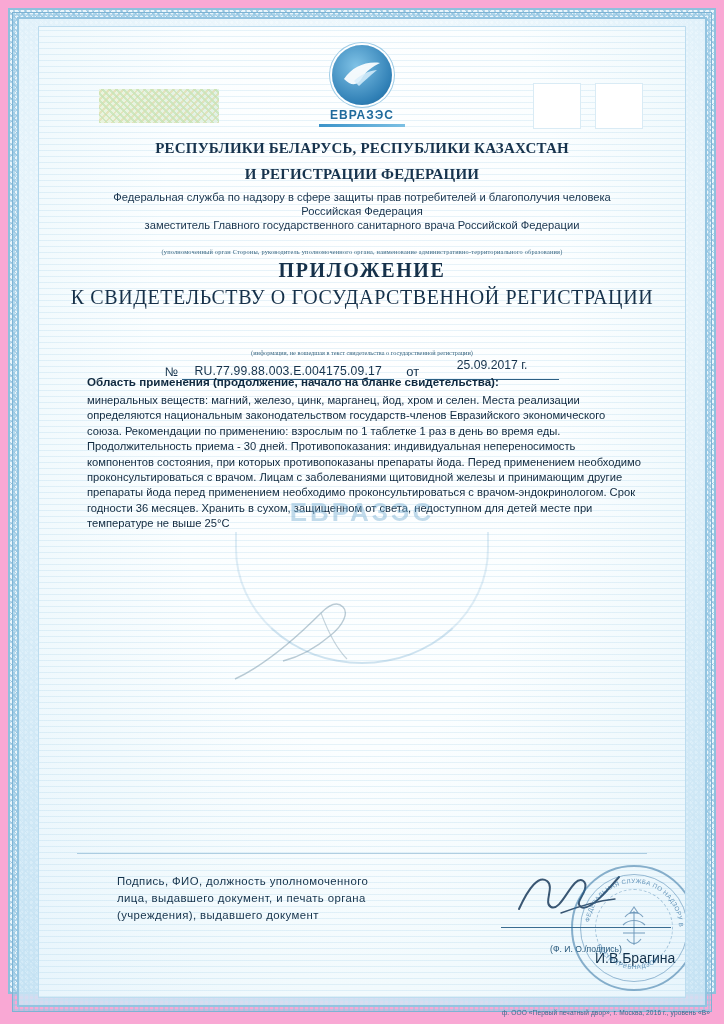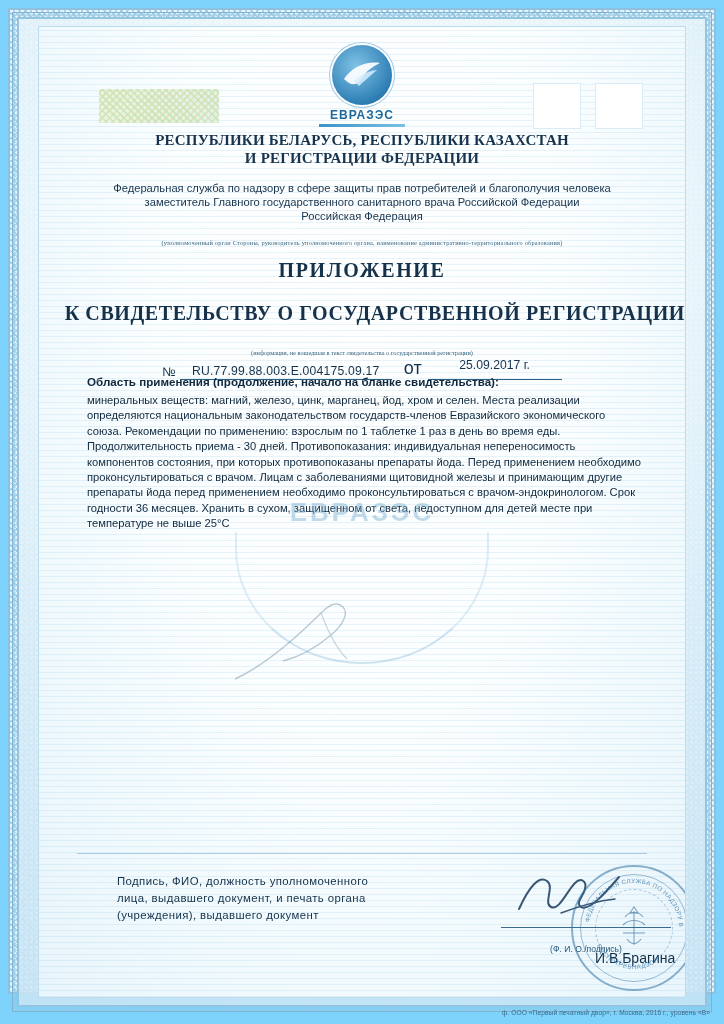--- a/index.html
+++ b/index.html
@@ -12,21 +12,21 @@
     height: 1024px;
     font-family: "Liberation Serif", serif;
     color: #1b3a57;
     overflow: hidden;
   }
 
   .page {
     position: relative;
     width: 724px;
     height: 1024px;
-    background: #7dd3fc;
+    background: #f9a8d4;
   }
 
   
   .border-outer {
     position: absolute;
     left: 8px;
     top: 8px;
     right: 8px;
     bottom: 30px;
     border: 2px solid #8fc0dd;
@@ -159,24 +159,24 @@
     font-size: 14.5px;
     letter-spacing: .6px;
     color: #17334d;
   }
   .h-line2, .h-line3 {
     font-family: "Liberation Serif", serif;
     font-weight: bold;
     font-size: 15px;
     letter-spacing: .2px;
     color: #17334d;
-    margin-top: 1px;
+    margin-top: 9px;
   }
   .authority {
-    margin-top: 14px;
+    margin-top: 7px;
     font-family: "Liberation Sans", sans-serif;
     font-size: 11.2px;
     line-height: 14px;
     color: #17334d;
   }
   .caption-small {
     margin-top: 16px;
     font-family: "Liberation Serif", serif;
     font-size: 6.3px;
     color: #35637f;
@@ -191,27 +191,26 @@
     text-align: center;
   }
   .title-1 {
     font-family: "Liberation Serif", serif;
     font-weight: bold;
     font-size: 20px;
     letter-spacing: 1.6px;
     color: #16314a;
   }
   .title-2 {
-    margin-top: 20px;
-    font-family: "Liberation Serif", serif;
-    font-weight: bold;
+    margin-top: 4px;
+    font-family: "Liberation Serif", serif;
+    font-weight: normal;
     font-size: 20px;
     letter-spacing: .6px;
     color: #16314a;
-    text-align: right;
   }
 
   
   .number-row {
     position: absolute;
     top: 297px;
     left: 0; right: 0;
     display: flex;
     justify-content: center;
     align-items: flex-end;
@@ -222,21 +221,21 @@
   .num-label { margin: 0 4px 1px 0; font-size: 12.5px; }
   .num-value {
     min-width: 212px;
     text-align: center;
     border-bottom: 1px solid #2d5f83;
     padding-bottom: 1px;
     font-size: 12.2px;
     letter-spacing: .2px;
     margin-top: 40px;
   }
-  .ot-label { margin: 0 6px 1px 12px; font-size: 18px; }
+  .ot-label { margin: 0 6px 1px 12px; font-size: 13px; }
   .date-value {
     min-width: 134px;
     text-align: center;
     border-bottom: 1px solid #2d5f83;
     padding-bottom: 7px;
     font-size: 12.2px;
   }
   .sub-caption {
     position: absolute;
     top: 322px;
@@ -415,22 +414,22 @@
       </div>
       <div class="logo-text">ЕВРАЗЭС</div>
       <div class="logo-bar"></div>
     </div>
 
     <div class="header">
       <div class="h-line2">РЕСПУБЛИКИ БЕЛАРУСЬ, РЕСПУБЛИКИ КАЗАХСТАН</div>
       <div class="h-line3">И РЕГИСТРАЦИИ ФЕДЕРАЦИИ</div>
       <div class="authority">
         <div>Федеральная служба по надзору в сфере защиты прав потребителей и благополучия человека</div>
+        <div>Российская Федерация</div>
         <div>заместитель Главного государственного санитарного врача Российской Федерации</div>
-        <div>Российская Федерация</div>
       </div>
       <div class="caption-small">(уполномоченный орган Стороны, руководитель уполномоченного органа, наименование административно-территориального образования)</div>
     </div>
 
     <div class="title-block">
       <div class="title-1">ПРИЛОЖЕНИЕ</div>
       <div class="title-2">К СВИДЕТЕЛЬСТВУ О ГОСУДАРСТВЕННОЙ РЕГИСТРАЦИИ</div>
     </div>
 
     <div class="number-row">

